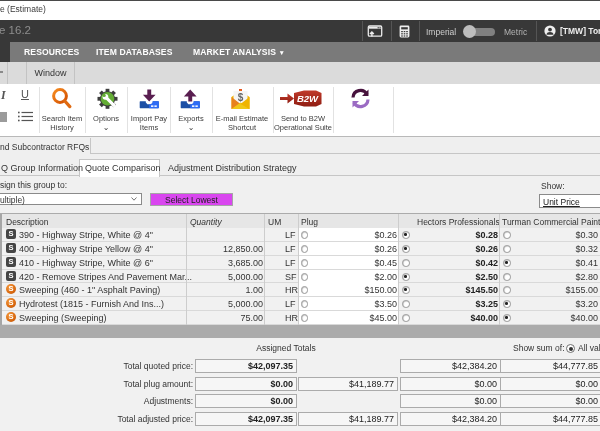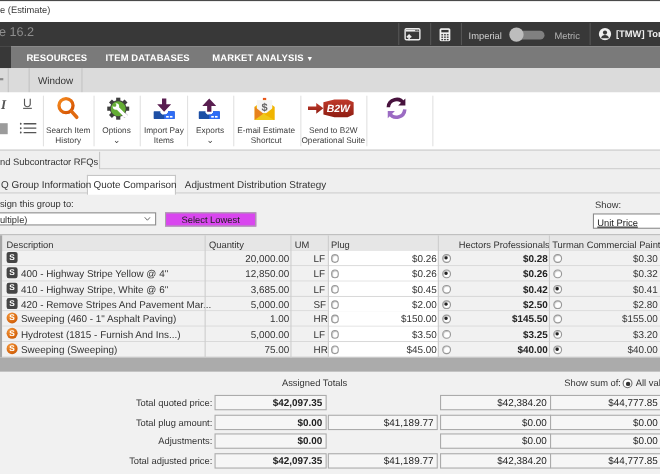--- a/index.html
+++ b/index.html
@@ -288,35 +288,35 @@
   <div class="abs" id="selbtn">Select Lowest</div>
   <div class="abs" id="showlbl">Show:</div>
   <div class="abs" id="combo2">
     <span>Unit Price</span>
   </div>
 
   <div class="abs" id="grid"></div>
   <div class="abs" id="ghead"></div>
   <div class="abs" id="gutter"></div>
   <div class="hcell" style="left:6px;">Description</div>
-  <div class="hcell" style="left:190px;">Quantity</div>
+  <div class="hcell" style="left:190px;font-style:italic;">Quantity</div>
   <div class="hcell" style="left:268px;">UM</div>
   <div class="hcell" style="left:301px;">Plug</div>
   <div class="hcell" style="left:384px;padding-left:33px;">Hectors Professionals</div>
   <div class="hcell" style="left:502px;">Turman Commercial Painters</div>
   <div class="gv" style="left:186px;"></div>
   <div class="gv" style="left:264px;"></div>
   <div class="gv" style="left:298px;"></div>
   <div class="gv" style="left:398px;"></div>
   <div class="gv" style="left:499px;"></div>
   <div id="rows">
     <div class="row" style="top:228px;height:13px;">
       <div class="plugcell"></div>
       <div class="sicon">S</div>
-      <div class="qty">20,000.00</div>
+      <div class="dtext">390 - Highway Stripe, White @ 4"</div>
       <div class="um">LF</div>
       <div class="radio" style="left:298.5px;"></div>
       <div class="pv">$0.26</div>
       <div class="radio sel" style="left:400px;"></div>
       <div class="hv">$0.28</div>
       <div class="radio" style="left:501px;"></div>
       <div class="tv">$0.30</div>
     </div>
     <div class="row" style="top:242px;height:13px;">
       <div class="plugcell"></div>

